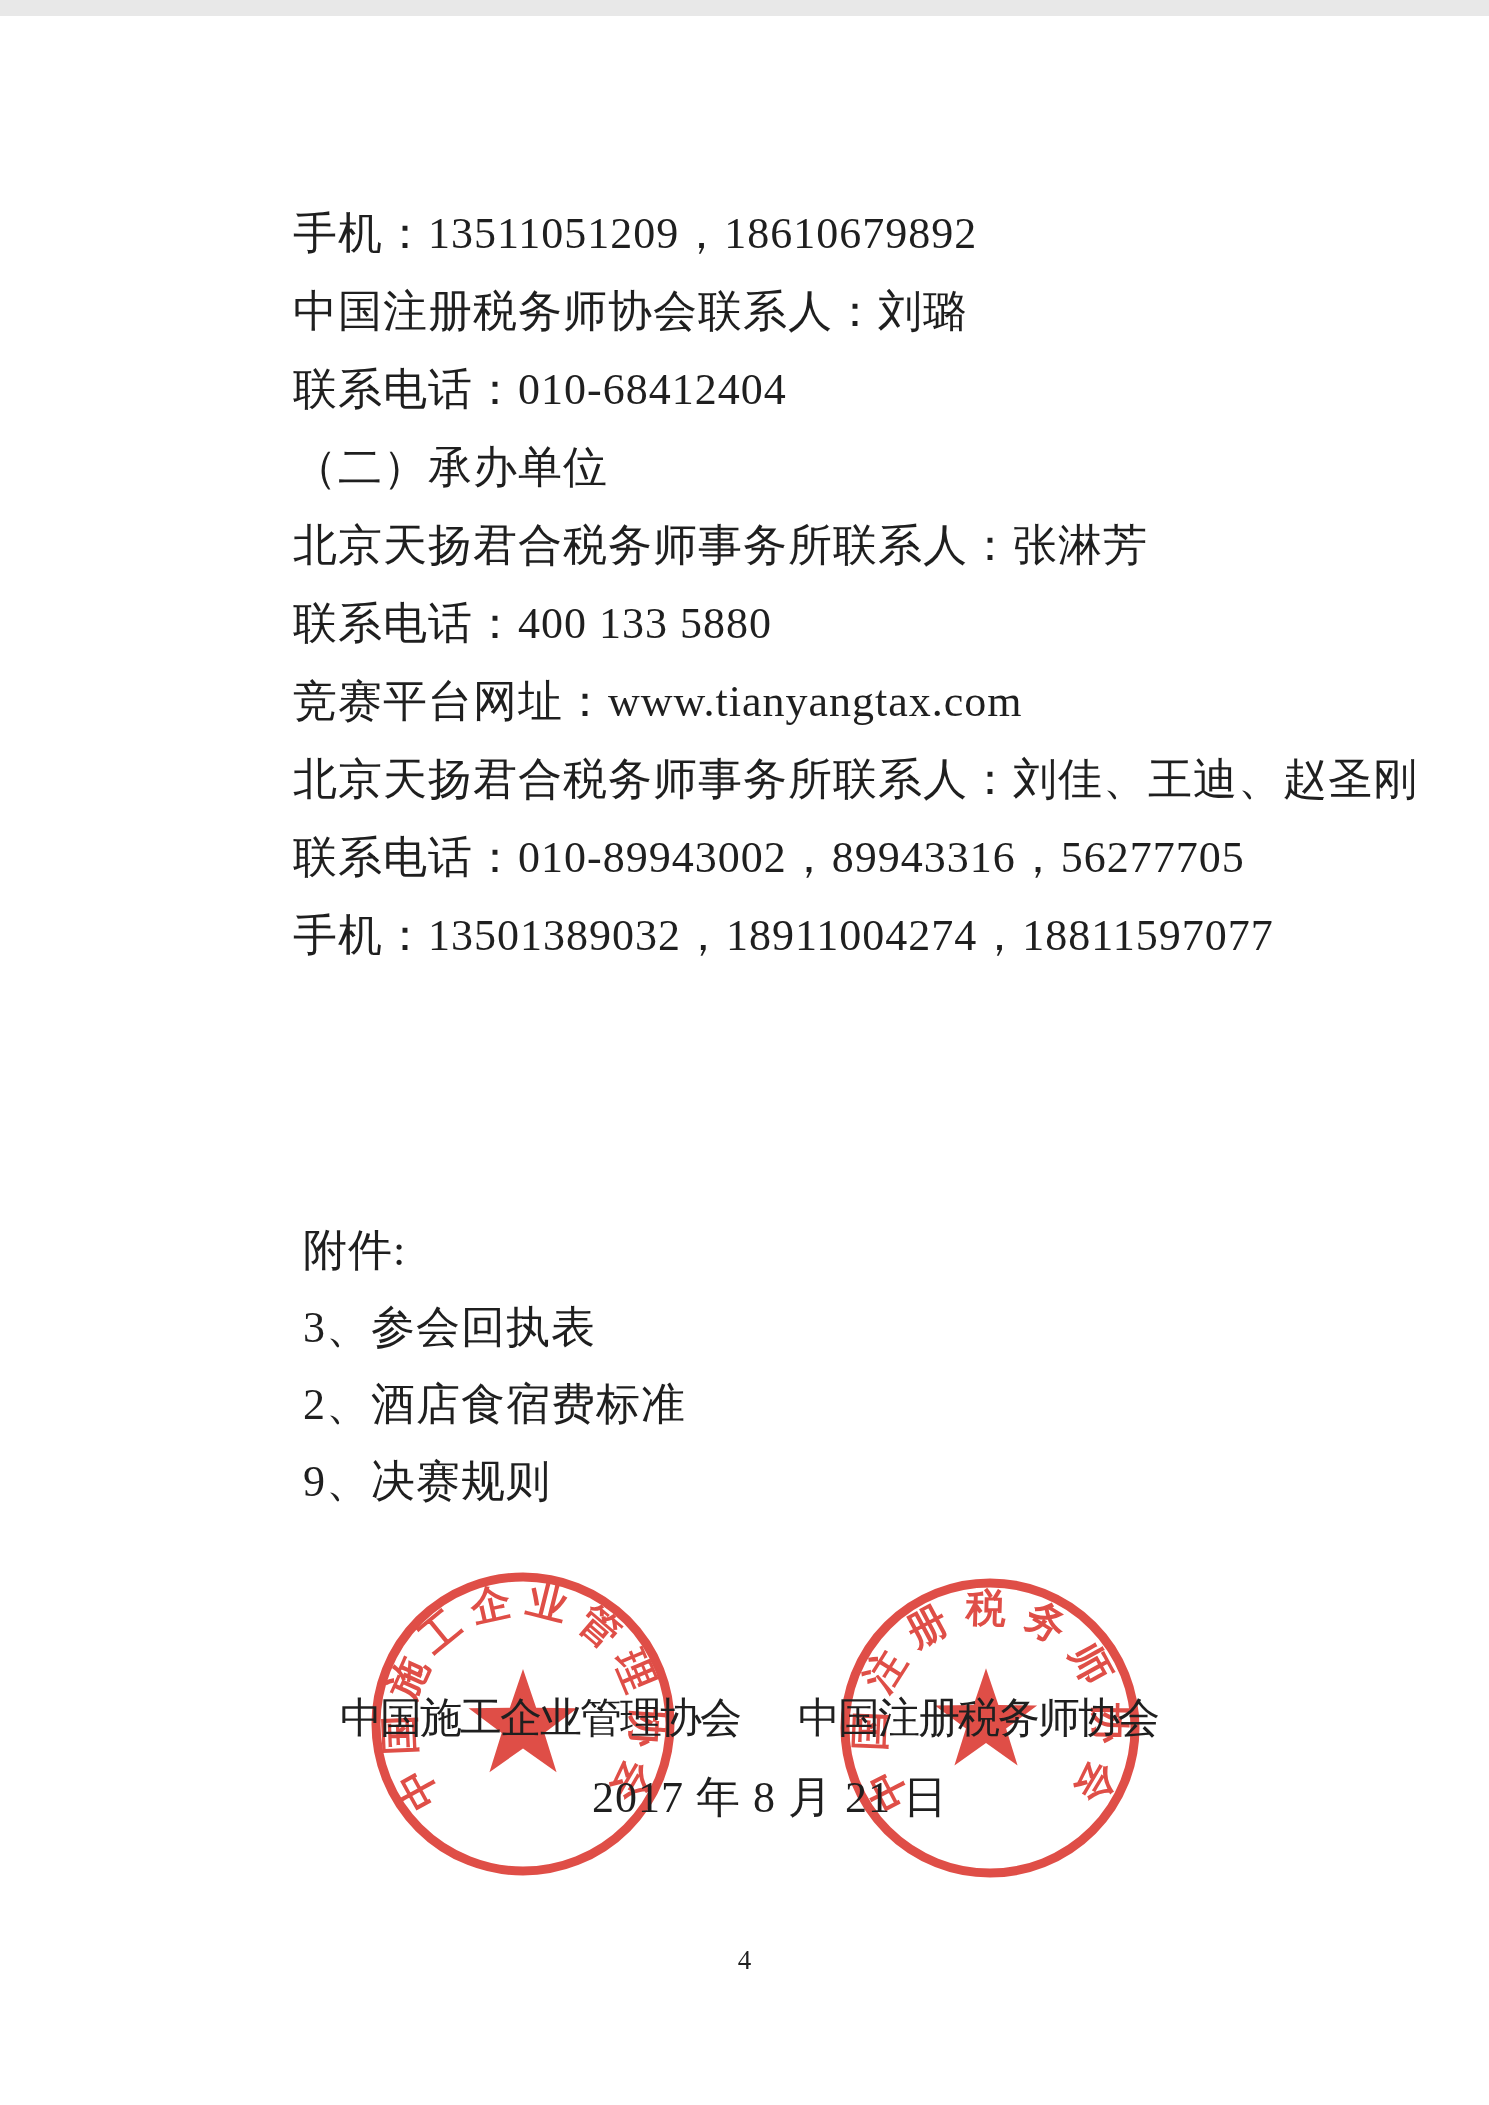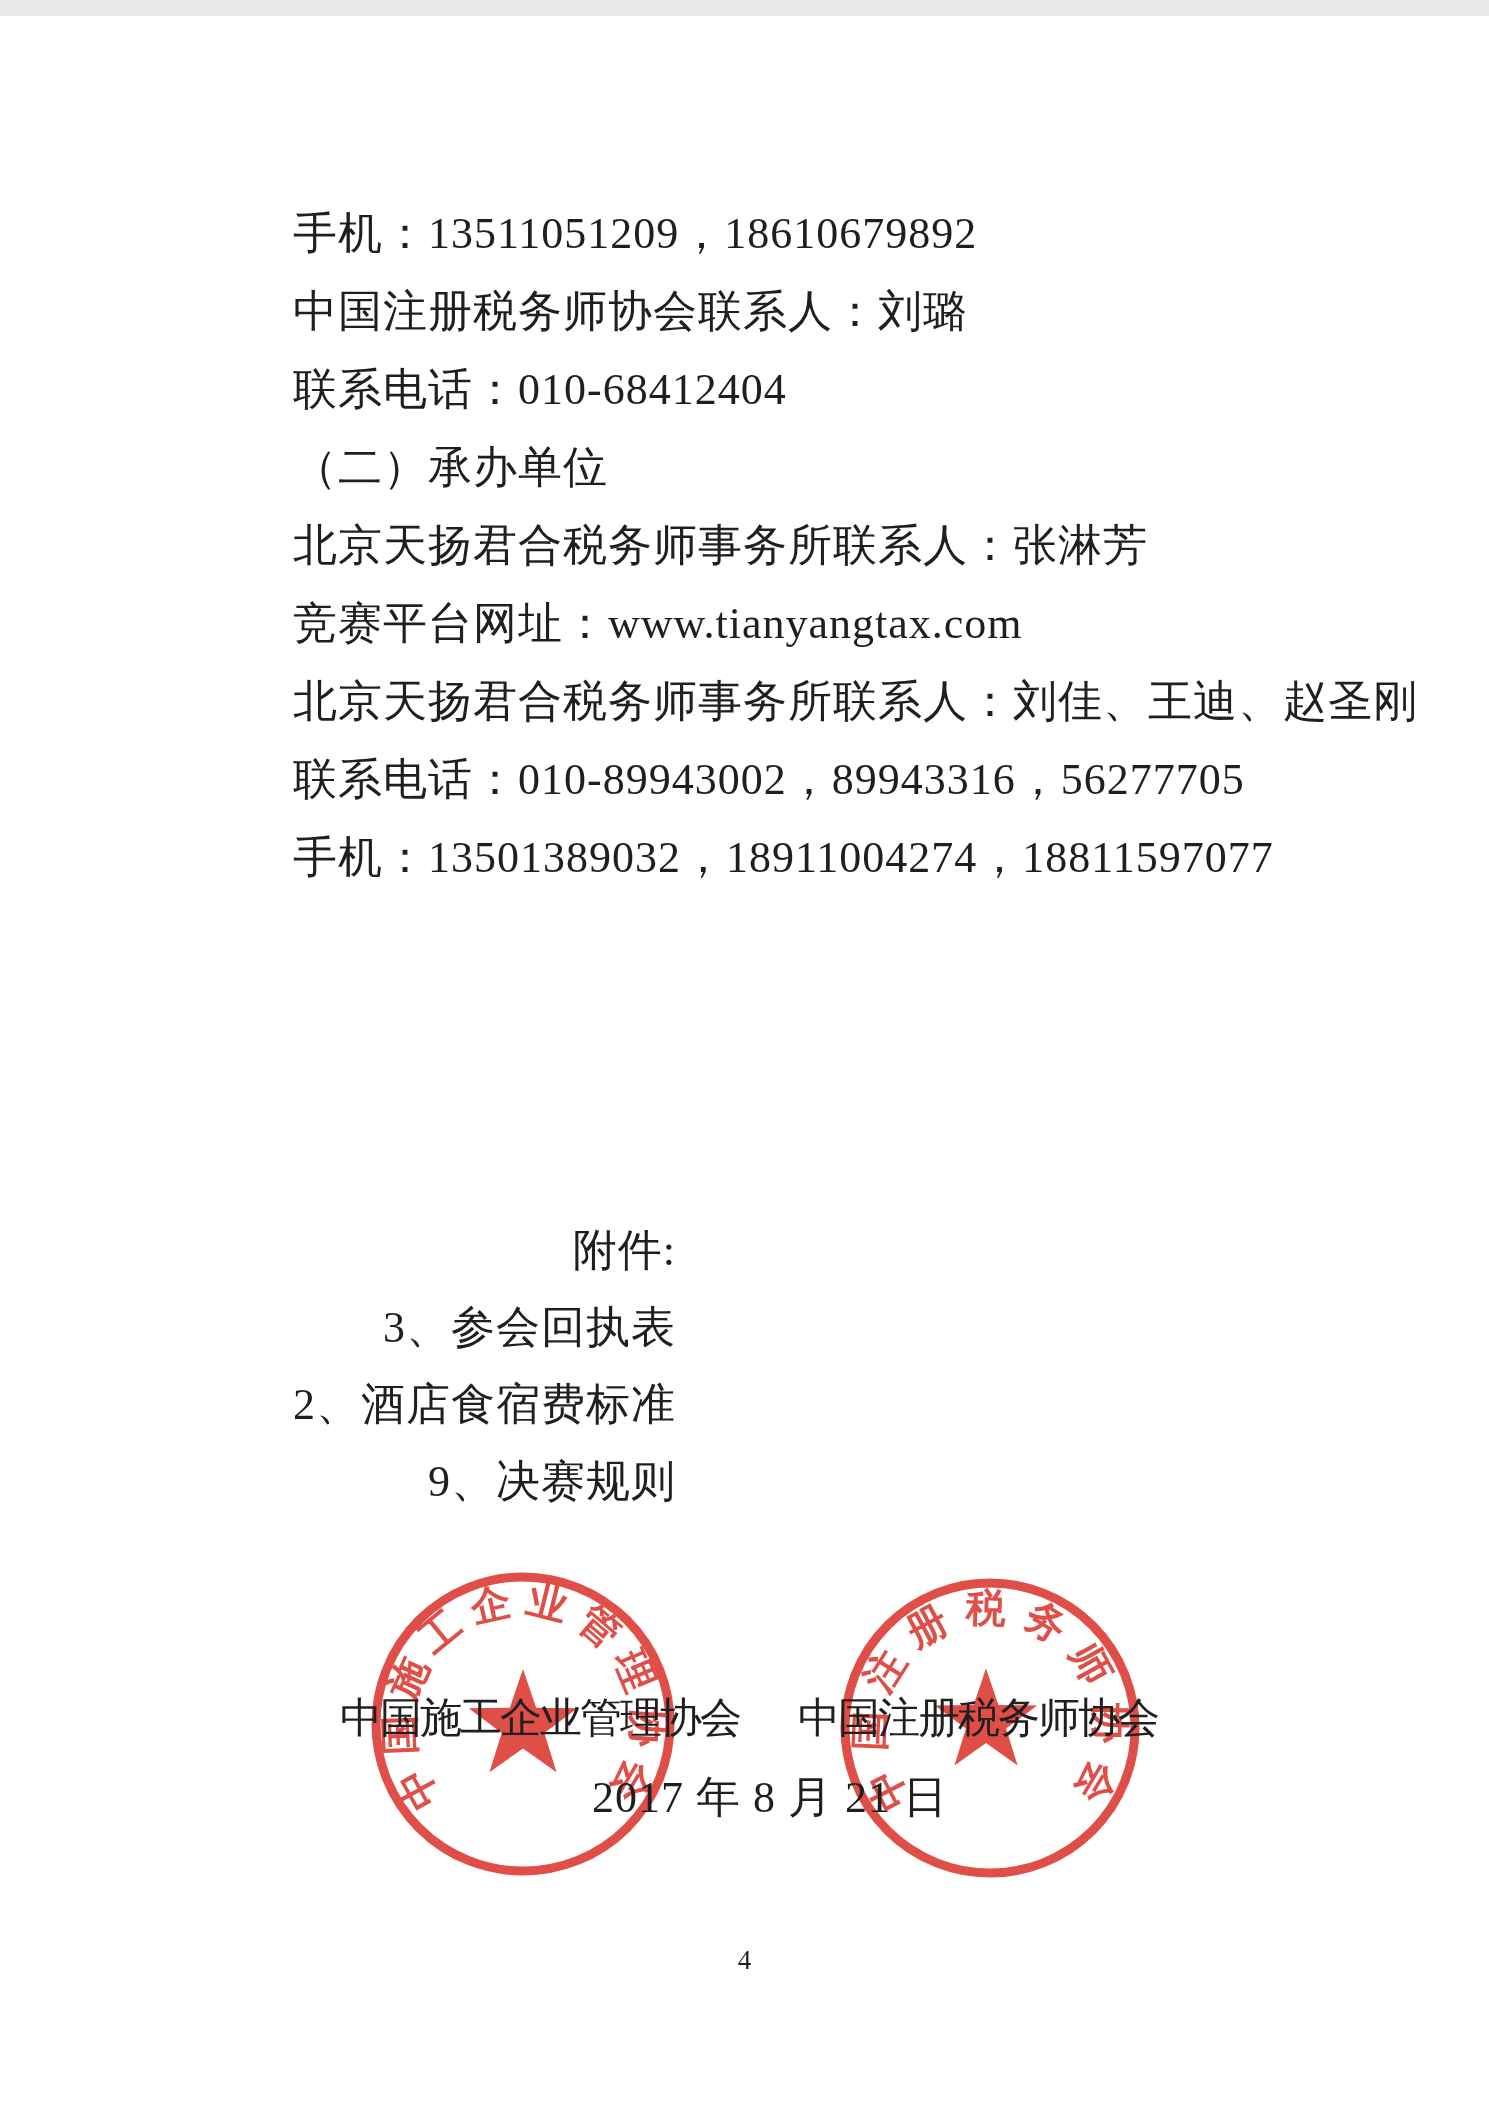--- a/index.html
+++ b/index.html
@@ -12,21 +12,21 @@
     color:#1f1f1f;
     font-family:"Liberation Serif","DejaVu Serif",serif;
   }
   .contact-block {
     position:absolute; left:293px; top:179px;
   }
   .contact-block .doc-line {
     font-size:44px; line-height:78px; white-space:pre; letter-spacing:1px;
   }
   .attachment-block {
-    position:absolute; left:293px; top:1196px;text-align:right;
+    position:absolute; left:303px; top:1196px;
   }
   .attachment-block .doc-line {
     font-size:44px; line-height:77px; white-space:pre; letter-spacing:1px;
   }
   .seal {
     position:absolute; opacity:0.82; z-index:1;
   }
   .seal-left { left:368px; top:1553px; }
   .seal-right { left:838px; top:1560px; }
   .seal text {
@@ -51,20 +51,21 @@
 <body>
 
 <div class="page">
 
   <div class="contact-block">
     <div class="doc-line">手机：13511051209，18610679892</div>
     <div class="doc-line">中国注册税务师协会联系人：刘璐</div>
     <div class="doc-line">联系电话：010-68412404</div>
     <div class="doc-line">（二）承办单位</div>
     <div class="doc-line">北京天扬君合税务师事务所联系人：张淋芳</div>
+    <div class="doc-line">联系电话：400 133 5880</div>
     <div class="doc-line">竞赛平台网址：www.tianyangtax.com</div>
     <div class="doc-line">北京天扬君合税务师事务所联系人：刘佳、王迪、赵圣刚</div>
     <div class="doc-line">联系电话：010-89943002，89943316，56277705</div>
     <div class="doc-line">手机：13501389032，18911004274，18811597077</div>
   </div>
 
   <div class="attachment-block">
     <div class="doc-line">附件:</div>
     <div class="doc-line">3、参会回执表</div>
     <div class="doc-line">2、酒店食宿费标准</div>

